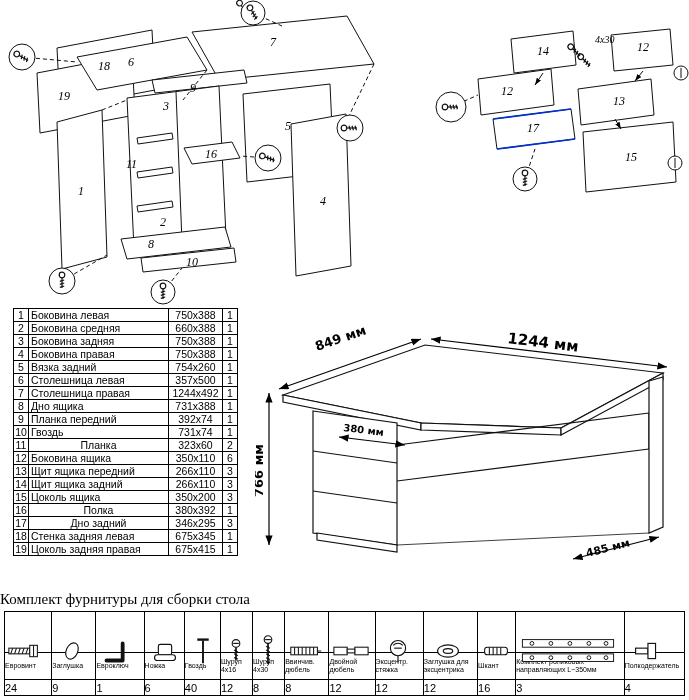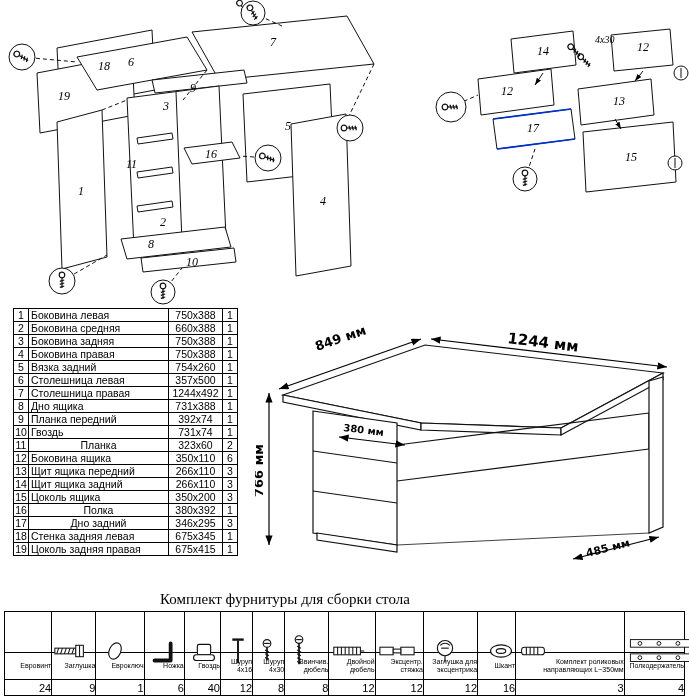--- a/index.html
+++ b/index.html
@@ -16,25 +16,25 @@
 
   #parts-table{position:absolute;left:13px;top:308px;width:224px;border-collapse:collapse;
                table-layout:fixed;font-size:10.5px}
   #parts-table td{border:1px solid #000;padding:0 2px;height:12px;line-height:12px;
                   white-space:nowrap;overflow:hidden}
   #parts-table td.c{text-align:center;padding:0}
   #parts-table tr:nth-child(11) td:nth-child(2),
   #parts-table tr:nth-child(16) td:nth-child(2),
   #parts-table tr:nth-child(17) td:nth-child(2){text-align:center}
 
-  #hw-title{position:absolute;left:0;top:591px;width:570px;text-align:center;
+  #hw-title{position:absolute;left:0;top:591px;width:570px;
             font:15px "Liberation Serif",serif}
   #hw-table{position:absolute;left:4px;top:611px;width:681px;border-collapse:collapse;
             table-layout:fixed}
-  #hw-table td{border:1px solid #000;text-align:right;vertical-align:middle;padding:0;overflow:hidden}
+  #hw-table td{border:1px solid #000;text-align:left;vertical-align:middle;padding:0;overflow:hidden}
   #hw-table tr.icons td{height:40px}
   #hw-table tr.names td{height:26px;font-size:7px;line-height:1.15}
   #hw-table tr.qtys td{height:15px;font-size:11px}
 </style>
 </head>
 <body>
 
 <div class="page">
 
   <svg style="left:0;top:0" width="435" height="305" viewBox="0 0 435 305">

